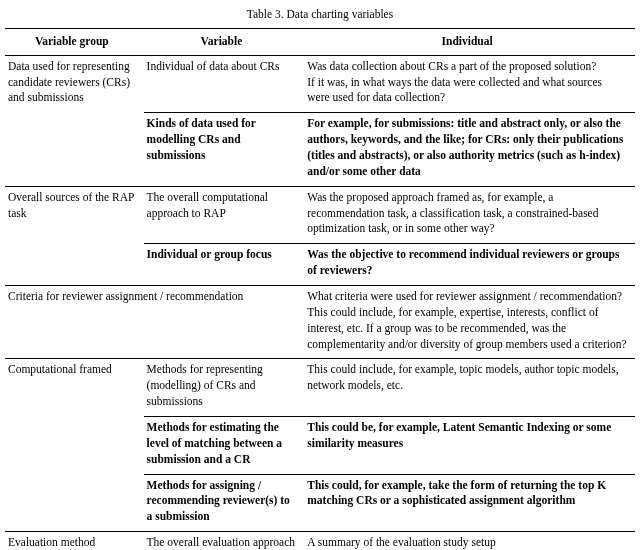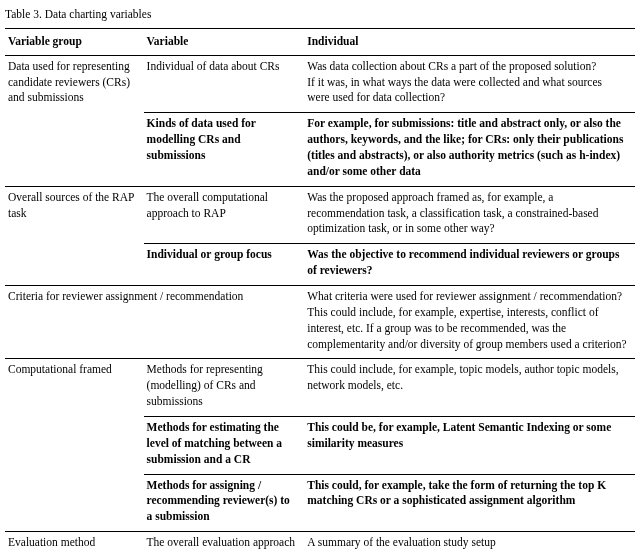--- a/index.html
+++ b/index.html
@@ -12,36 +12,36 @@
     line-height: 1.38;
   }
   .page {
     width: 640px;
     min-height: 550px;
     box-sizing: border-box;
     padding: 4px 5px 2px 5px;
     background: #ffffff;
   }
   .caption {
-    text-align: left;
+    text-align: center;
     margin: 3px 0 5px 0;
     font-size: 11.5px;
   }
   table.vars {
     width: 100%;
     border-collapse: collapse;
     border-top: 1.5px solid #000;
     border-bottom: 2px solid #000;
     table-layout: fixed;
   }
   col.c1 { width: 22%; }
   col.c2 { width: 25.5%; }
   col.c3 { width: 52.5%; }
   th {
-    text-align: left;
+    text-align: center;
     font-weight: bold;
     vertical-align: top;
     border-bottom: 1px solid #000;
     padding: 5px 8px 5px 3px;
     font-size: 11.5px;
   }
   td {
     vertical-align: top;
     padding: 3px 8px 6px 3px;
   }

